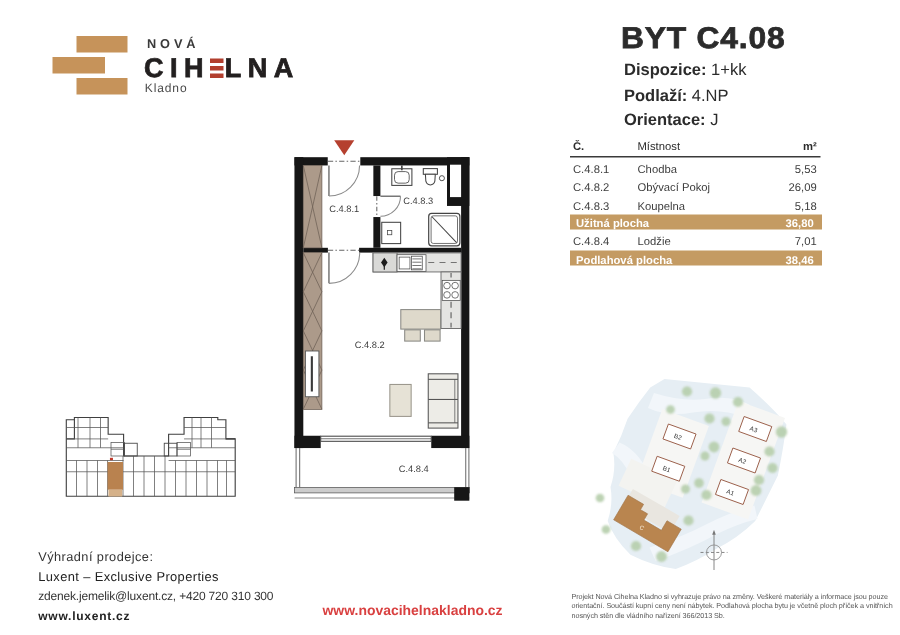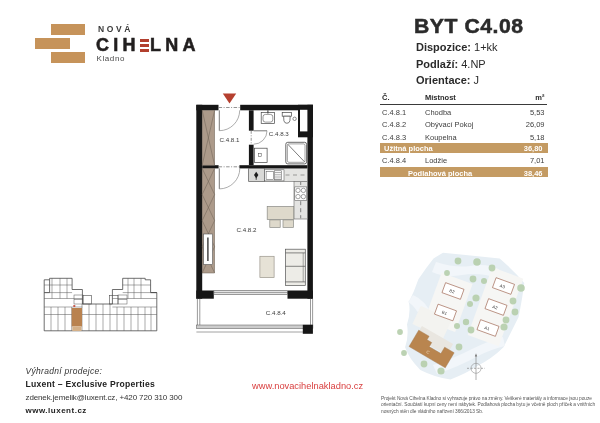--- a/index.html
+++ b/index.html
@@ -26,21 +26,21 @@
 
 <div class="abs" style="left:416px;top:41px;font-size:11px;color:#2b2b2b;"><b>Dispozice:</b> 1+kk</div>
 
 <div class="abs" style="left:416px;top:57.5px;font-size:11px;color:#2b2b2b;"><b>Podlaží:</b> 4.NP</div>
 
 <div class="abs" style="left:416px;top:74px;font-size:11px;color:#2b2b2b;"><b>Orientace:</b> J</div>
 
 <div class="abs" style="left:380px;top:92px;width:168px;">
 
   <div class="abs" style="left:2px;top:1px;font-size:7.5px;font-weight:bold;color:#2b2b2b;">Č.</div>
-  <div class="abs" style="left:45px;top:1px;font-size:7.5px;font-weight:bold;color:#2b2b2b;">Místnost</div>
+  <div class="abs" style="left:45px;top:1px;font-size:7.5px;font-weight:normal;color:#2b2b2b;">Místnost</div>
   <div class="abs" style="right:3.5px;top:1px;font-size:7.5px;font-weight:bold;color:#2b2b2b;text-align:center;">m²</div>
 
   <div class="abs" style="left:0;top:11.5px;width:167px;height:1px;background:#3a3a3a;"></div>
 
   <div class="abs" style="left:2px;top:16px;font-size:7.5px;color:#3d3d3d;">C.4.8.1</div>
   <div class="abs" style="left:45px;top:16px;font-size:7.5px;color:#3d3d3d;">Chodba</div>
   <div class="abs" style="right:3.5px;top:16px;font-size:7.5px;color:#3d3d3d;">5,53</div>
 
   <div class="abs" style="left:2px;top:28.3px;font-size:7.5px;color:#3d3d3d;">C.4.8.2</div>
   <div class="abs" style="left:45px;top:28.3px;font-size:7.5px;color:#3d3d3d;">Obývací Pokoj</div>
@@ -52,21 +52,21 @@
 
   <div class="abs" style="left:0;top:50.9px;width:167.5px;height:10px;background:#c49b63;"></div>
   <div class="abs" style="left:4px;top:52.2px;font-size:7.5px;font-weight:bold;color:#fff;text-align:center;">Užitná plocha</div>
   <div class="abs" style="right:5.5px;top:52.2px;font-size:7.5px;font-weight:bold;color:#fff;margin-left:40px;">36,80</div>
 
   <div class="abs" style="left:2px;top:63.8px;font-size:7.5px;color:#3d3d3d;">C.4.8.4</div>
   <div class="abs" style="left:45px;top:63.8px;font-size:7.5px;color:#3d3d3d;">Lodžie</div>
   <div class="abs" style="right:3.5px;top:63.8px;font-size:7.5px;color:#3d3d3d;">7,01</div>
 
   <div class="abs" style="left:0;top:75.4px;width:167.5px;height:10px;background:#c49b63;"></div>
-  <div class="abs" style="left:4px;top:76.7px;font-size:7.5px;font-weight:bold;color:#fff;margin-left:24px;">Podlahová plocha</div>
+  <div class="abs" style="left:4px;top:76.7px;font-size:7.5px;font-weight:bold;color:#fff;">Podlahová plocha</div>
   <div class="abs" style="right:5.5px;top:76.7px;font-size:7.5px;font-weight:bold;color:#fff;">38,46</div>
 </div>
 
 <svg class="abs" style="left:190px;top:88px;" width="130" height="252" viewBox="190 88 130 252" xmlns="http://www.w3.org/2000/svg">
 
   <polygon points="222.8,93.5 236.2,93.5 229.5,103.5" fill="#b5402f"></polygon>
 
   <rect x="196.3" y="104.8" width="22.2" height="5.5" fill="#161616"></rect>
 
   <rect x="240.2" y="104.8" width="72.7" height="5.5" fill="#161616"></rect>
@@ -367,23 +367,23 @@
   </g>
 
   <g stroke="#787878" fill="none" stroke-width="0.6">
     <line x1="476" y1="355" x2="476" y2="380"></line>
     <line x1="467" y1="368.3" x2="485" y2="368.3" stroke-dasharray="2,1.5"></line>
     <circle cx="476" cy="368.3" r="5" stroke="#909090"></circle>
     <polygon points="474.8,356.5 477.2,356.5 476,353.2" fill="#777" stroke="none"></polygon>
   </g>
 </svg>
 
-<div class="abs" style="left:25.5px;top:366px;font-size:8.5px;letter-spacing:0.3px;color:#333;font-style:italic;">Výhradní prodejce:</div>
-
-<div class="abs" style="left:25.5px;top:379px;font-size:8.6px;font-weight:bold;letter-spacing:0.25px;color:#222;">Luxent – Exclusive Properties</div>
+<div class="abs" style="left:25.5px;top:366px;font-size:8.5px;letter-spacing:0.3px;color:#333;">Výhradní prodejce:</div>
+
+<div class="abs" style="left:25.5px;top:379px;font-size:8.6px;font-weight:normal;letter-spacing:0.25px;color:#222;">Luxent – Exclusive Properties</div>
 
 <div class="abs" style="left:25.5px;top:392.5px;font-size:8px;letter-spacing:-0.12px;color:#333;">zdenek.jemelik@luxent.cz, +420 720 310 300</div>
 
 <div class="abs" style="left:25.5px;top:405.5px;font-size:8px;font-weight:bold;letter-spacing:0.5px;color:#222;">www.luxent.cz</div>
 
-<div class="abs" style="left:215px;top:381px;font-size:9.3px;font-weight:normal;color:#d94040;margin-left:37px;">www.novacihelnakladno.cz</div>
+<div class="abs" style="left:215px;top:402px;font-size:9.3px;font-weight:bold;color:#d94040;">www.novacihelnakladno.cz</div>
 
 <div class="abs" style="left:381px;top:395.5px;width:230px;font-size:4.8px;letter-spacing:-0.04px;line-height:6.9px;white-space:nowrap;color:#555;">Projekt Nová Cihelna Kladno si vyhrazuje právo na změny. Veškeré materiály a informace jsou pouze<br>orientační. Součástí kupní ceny není nábytek. Podlahová plocha bytu je včetně ploch příček a vnitřních<br>nosných stěn dle vládního nařízení 366/2013 Sb.</div>
 
 </body></html>

